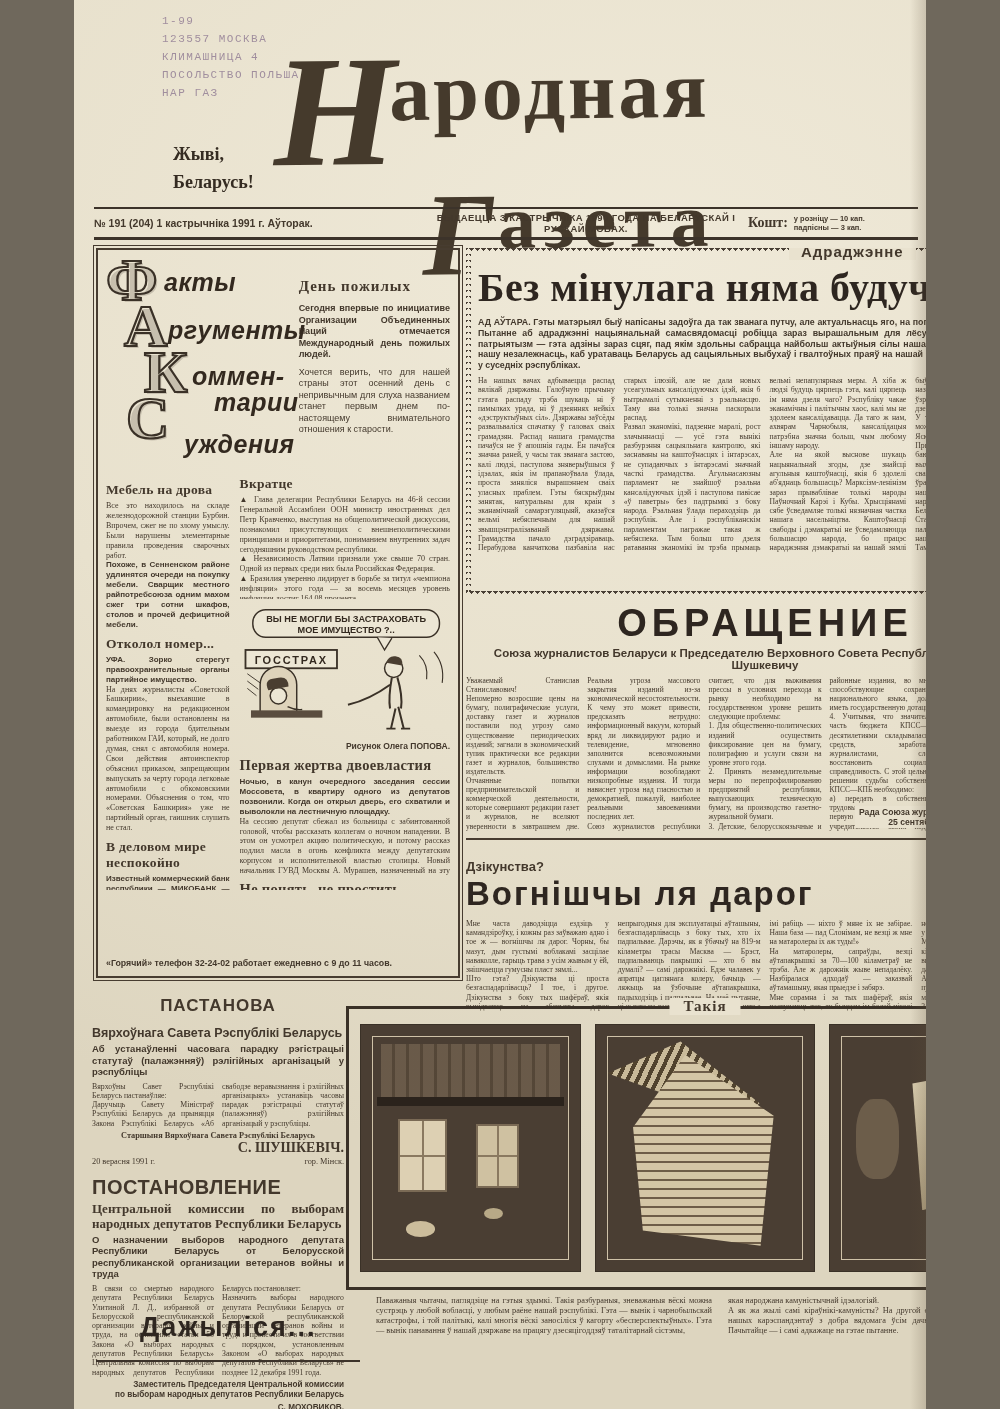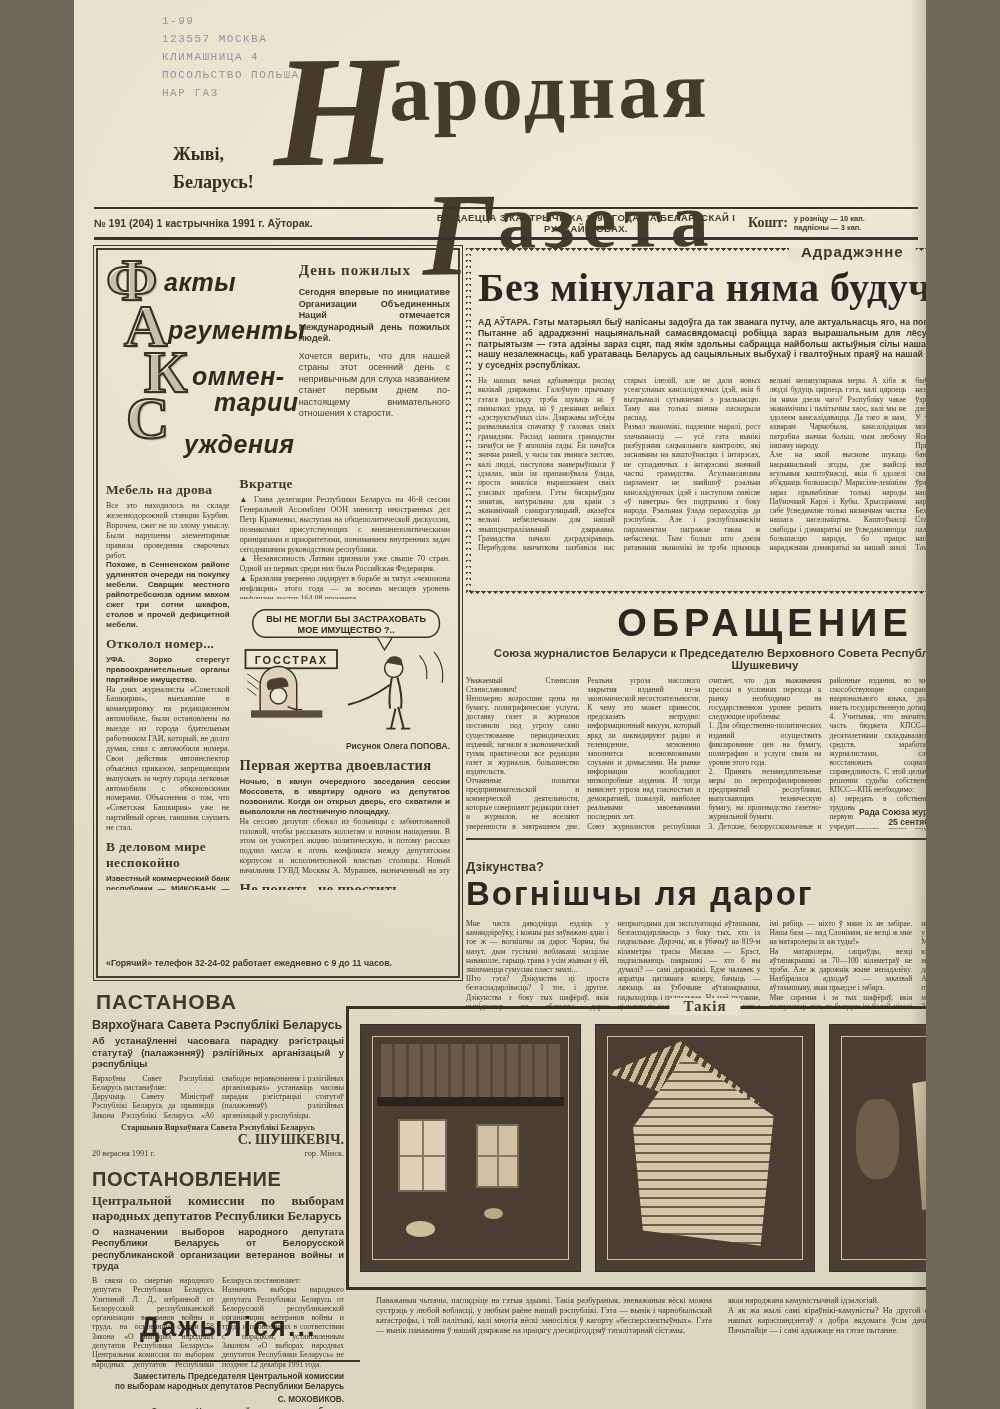--- a/index.html
+++ b/index.html
@@ -35,39 +35,39 @@
   
   .faks-box{position:absolute;left:22px;top:248px;width:364px;height:730px;border:2px solid #473c30;
     outline:1px solid #473c30;outline-offset:2px;padding:8px;box-sizing:border-box;overflow:hidden;}
   .faks-top{display:flex;height:214px;overflow:hidden;}
   .fx-logo{width:56%;position:relative;}
   .fx-letter{position:absolute;font-weight:bold;font-size:60px;line-height:1;
     color:transparent;-webkit-text-stroke:2.2px #3a3127;text-shadow:2px 2px 0 rgba(58,49,39,.2);}
   .fx-word{position:absolute;font-family:"Liberation Sans",sans-serif;font-weight:bold;font-style:italic;
     font-size:25px;letter-spacing:.5px;color:#33291f;}
   .den{width:44%;padding-top:4px;}
-  .den h3{margin:0 0 8px;font-size:15px;letter-spacing:1px;}
+  .den h3{margin:16px 0 8px;font-size:15px;letter-spacing:1px;}
   .den .p1{font-family:"Liberation Sans",sans-serif;font-weight:bold;font-size:9px;line-height:11.5px;text-align:justify;}
   .den .p2{font-family:"Liberation Sans",sans-serif;font-size:9px;line-height:11.5px;text-align:justify;margin-top:6px;}
   .faks-cols{display:flex;gap:10px;height:414px;overflow:hidden;margin-top:4px;}
   .fcl{width:37%;}
   .fcr{width:63%;}
   .faks-box h4{margin:6px 0 3px;font-size:13.5px;letter-spacing:.3px;}
   .clip{overflow:hidden;}
   .vkr-items{max-height:104px;}
   .perv-body{max-height:58px;}
   
   .cartoon{position:relative;height:138px;margin:3px 0 1px;}
   .cart-cap{text-align:right;font-family:"Liberation Sans",sans-serif;font-weight:bold;font-size:8.5px;margin-bottom:2px;}
   .faks-note{position:absolute;left:8px;right:8px;bottom:26px;border-top:2px solid #473c30;border-bottom:1.5px solid #473c30;
     padding:3px 2px;font-family:"Liberation Sans",sans-serif;font-weight:bold;font-size:8.4px;line-height:10px;}
   .hotline{position:absolute;left:8px;right:8px;bottom:8px;font-family:"Liberation Sans",sans-serif;font-weight:bold;font-size:8.8px;}
   
   .left-bottom{position:absolute;left:18px;top:986px;width:252px;}
-  .pst-title{font-family:"Liberation Sans",sans-serif;font-weight:bold;font-size:21px;letter-spacing:1px;margin:4px;}
+  .pst-title{font-family:"Liberation Sans",sans-serif;font-weight:bold;font-size:17px;letter-spacing:1px;margin:10px;text-align:center;}
   .pst-sub{font-family:"Liberation Sans",sans-serif;font-weight:bold;font-size:12.5px;margin:2px 0 3px;}
   .pst-subject{font-family:"Liberation Sans",sans-serif;font-weight:bold;font-size:9.5px;line-height:11.5px;margin:0 0 4px;text-align:justify;}
   .two-col{column-count:2;column-gap:8px;font-size:7.8px;line-height:9.3px;}
   .sign-line{font-weight:bold;font-size:8.3px;text-align:center;margin-top:3px;}
   .sign-name{font-weight:bold;font-size:14px;text-align:right;}
   .sign-row{display:flex;justify-content:space-between;font-size:8.3px;margin-top:1px;}
   .post-title{font-family:"Liberation Sans",sans-serif;font-weight:bold;font-size:20px;letter-spacing:.5px;margin:10px 0 2px;}
   .post-sub{font-weight:bold;font-size:13px;line-height:15px;text-align:justify;margin:0 0 3px;}
   .rsign{font-family:"Liberation Sans",sans-serif;font-weight:bold;font-size:8.2px;line-height:9.8px;text-align:right;margin-top:3px;}
   

